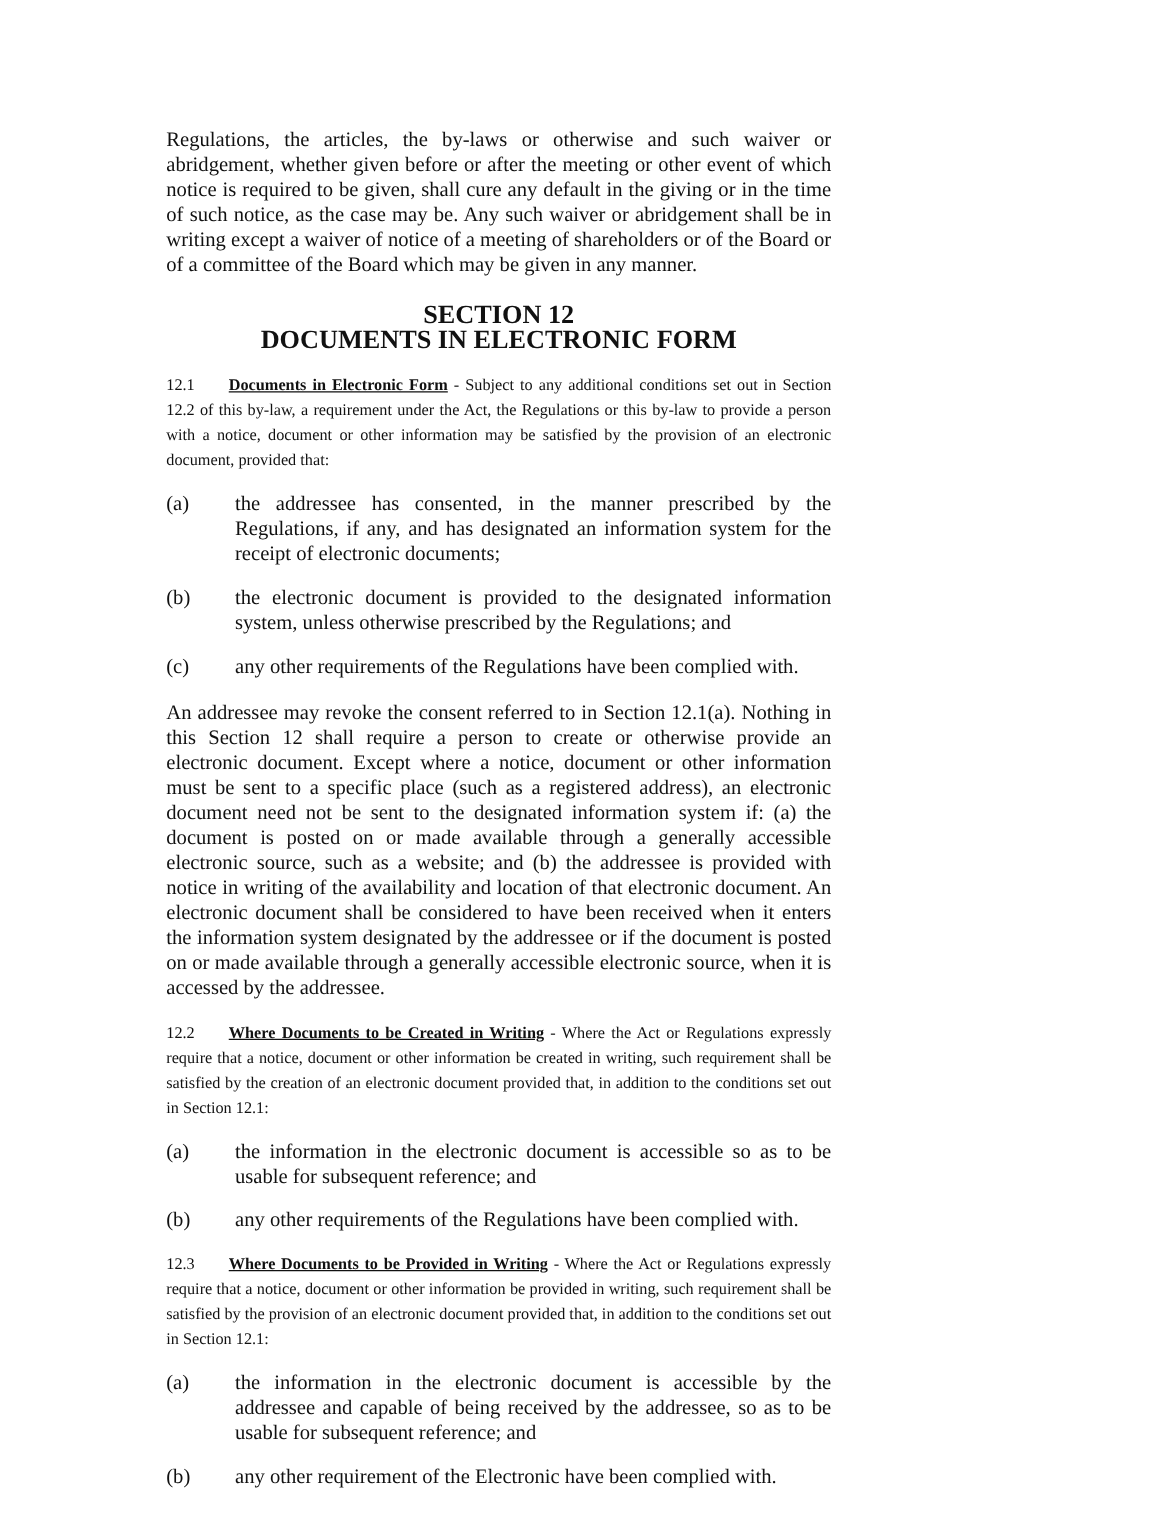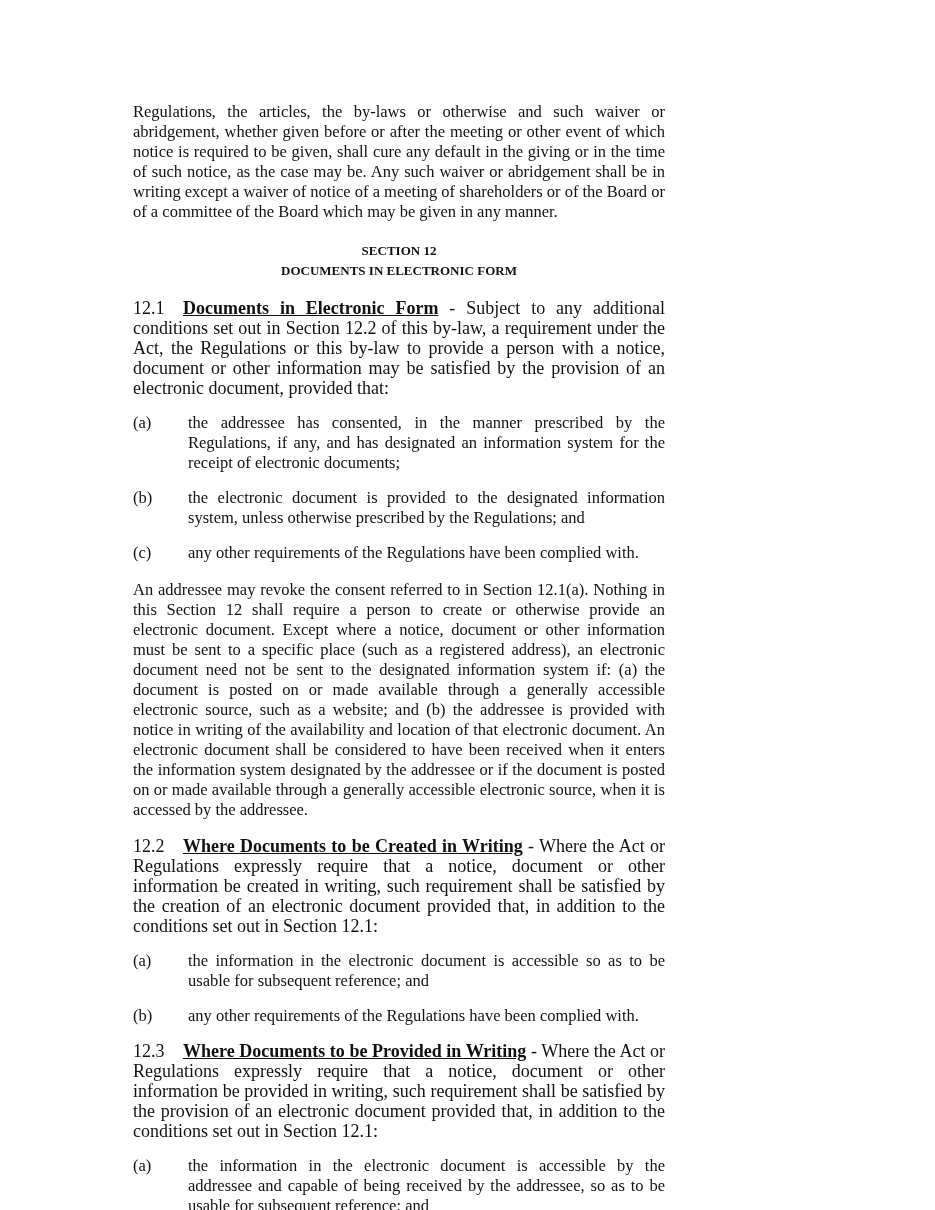--- a/index.html
+++ b/index.html
@@ -23,26 +23,26 @@
   }
   .body-text {
     font-size: 16.5px;
     line-height: 20px;
     text-align: justify;
     margin: 0 0 16px 0;
   }
   .section-heading {
     text-align: center;
     font-weight: bold;
-    font-size: 13px;
+    font-size: 21px;
     line-height: 20px;
     margin: 19px 0 17px 0;
   }
   .clause-lead {
-    font-size: 18px;
+    font-size: 13px;
     line-height: 20px;
     text-align: justify;
     margin: 0 0 15px 0;
   }
   .clause-number {
     display: inline-block;
     width: 50px;
   }
   .clause-title {
     font-weight: bold;

